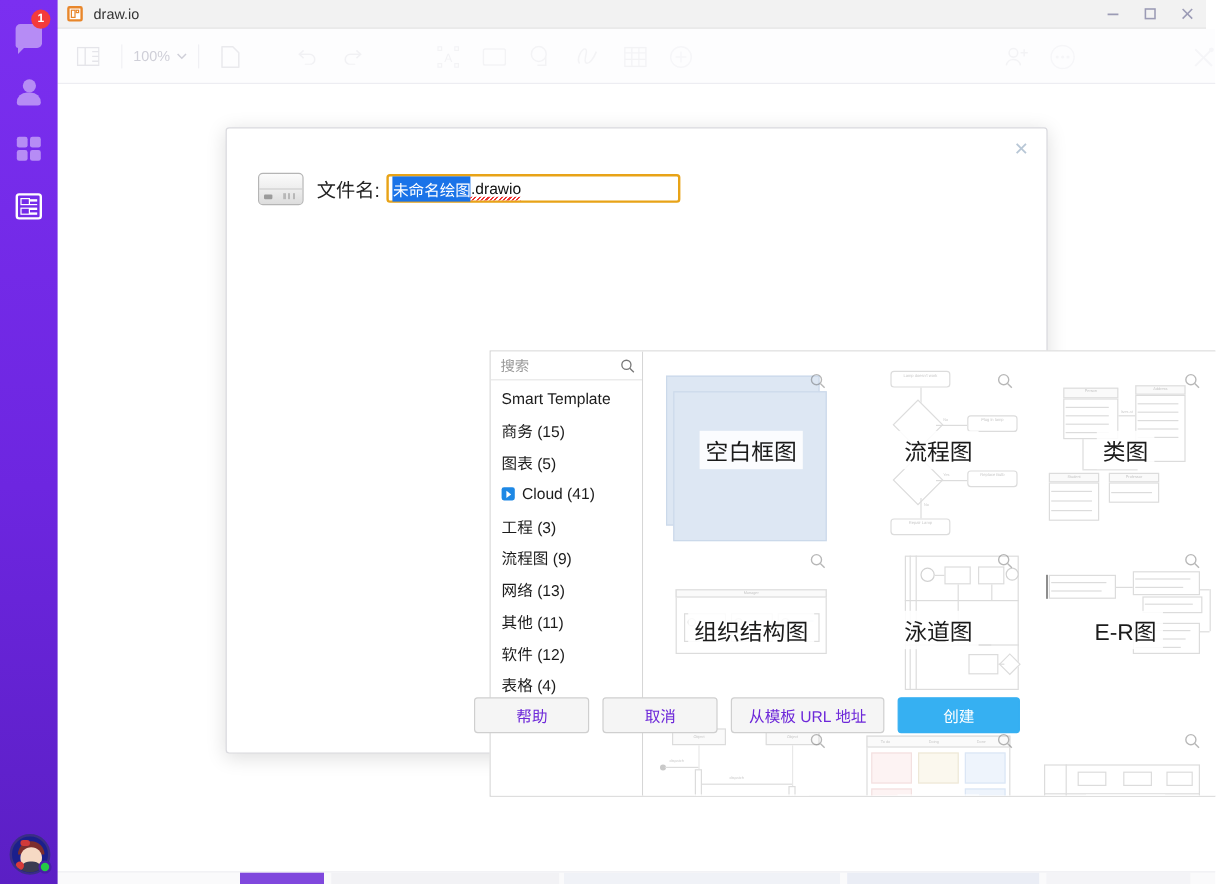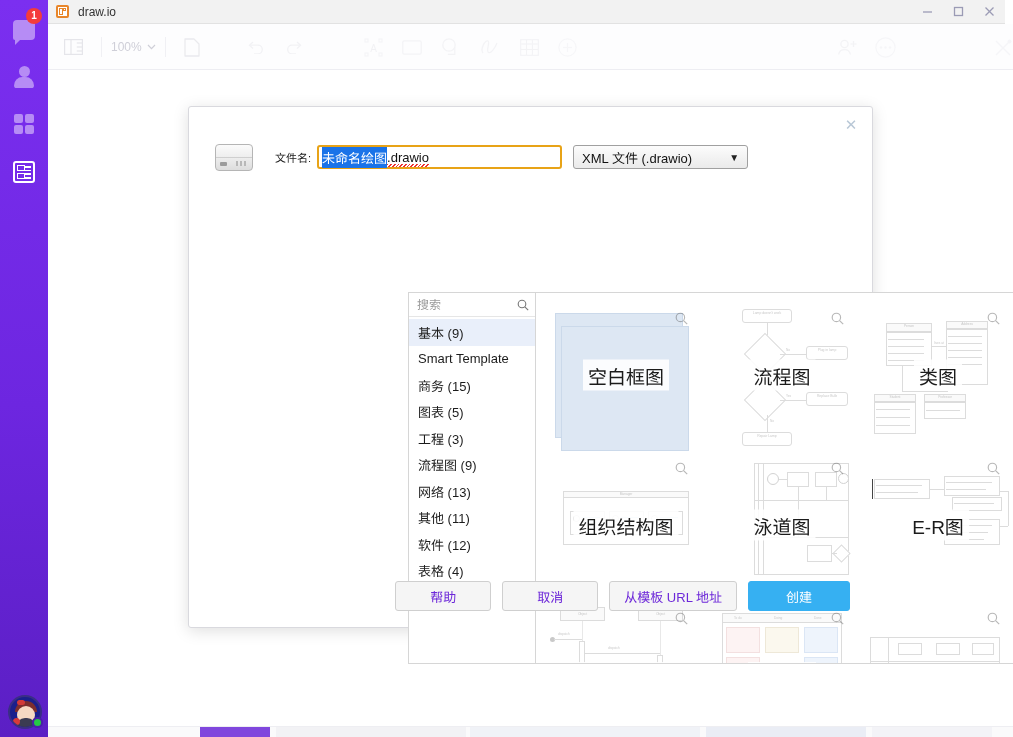--- a/index.html
+++ b/index.html
@@ -90,21 +90,21 @@
   .modal-close{position:absolute;right:12px;top:9px;width:18px;height:18px;color:#b8c7d6;
                font-size:15px;line-height:18px;text-align:center;cursor:pointer;}
   .fnrow{position:absolute;left:26px;top:33px;right:22px;height:34px;display:flex;align-items:center;}
   .disk{width:38px;height:27px;border:1px solid #b5b5b5;border-radius:4px;
         background:linear-gradient(180deg,#fbfbfb 0%,#ededed 52%,#dddddd 100%);
         position:relative;box-sizing:border-box;flex:none;}
   .disk:before{content:"";position:absolute;left:0;top:12px;width:100%;height:1px;background:#cfcfcf;}
   .disk-led{position:absolute;left:4px;bottom:4px;width:7px;height:4px;background:#9b9b9b;border-radius:1px;}
   .disk-slots{position:absolute;right:4px;bottom:4px;width:12px;height:5px;
               background:repeating-linear-gradient(90deg,#b8b8b8 0 2px,transparent 2px 4px);}
-  .fnlabel{font-size:11px;color:#222;margin-left:22px;white-space:nowrap;}
+  .fnlabel{font-size:16px;color:#222;margin-left:11px;white-space:nowrap;}
   .fninput{margin-left:6px;width:245px;height:24px;border:2px solid #e8a317;border-radius:3px;
            background:#fff;display:flex;align-items:center;padding:0 3px;box-sizing:border-box;
            font-size:13px;color:#111;}
   .sel-text{background:#1a73e8;color:#fff;padding:1px 0;}
   .ext-text{position:relative;}
   .ext-text:after{content:"";position:absolute;left:0;right:0;bottom:-2px;height:3px;
     background-image:repeating-linear-gradient(135deg,#e33 0 1.3px,transparent 1.3px 2.6px);}
   .ftype{margin-left:11px;width:175px;height:24px;border:1px solid #a0a0a0;border-radius:3px;
          background:linear-gradient(180deg,#fcfcfc,#eaeaea);
          display:flex;align-items:center;padding:0 8px;box-sizing:border-box;
@@ -356,48 +356,45 @@
     <div class="fnrow">
       <div class="disk">
         <span class="disk-led"></span>
           <span class="disk-slots"></span>
       </div>
       <div class="fnlabel">文件名:</div>
       <div class="fninput">
         <span class="sel-text">未命名绘图</span>
           <span class="ext-text">.drawio</span>
       </div>
-      <div class="ftype">
-        <span>XML 文件 (.drawio)</span>
-        <span class="chev">▼</span>
-      </div>
     </div>
 
     <div class="picker">
 
       <div class="catcol">
         <div class="searchbox">
           <input placeholder="搜索" style="">
           <svg width="12" height="12" viewBox="0 0 12 12" style="margin-left:auto">
               <circle cx="5" cy="5" r="3.8" fill="none" stroke="#777" stroke-width="1.1"></circle>
               <line x1="7.8" y1="7.8" x2="11.2" y2="11.2" stroke="#777" stroke-width="1.1"></line>
             </svg>
         </div>
         <div class="catlist" id="catlist">
-            <div class="catitem active">
-              <span>基本 (9)</span>
-            </div>
             <div class="catitem">
               <span>Smart Template</span>
             </div>
             <div class="catitem">
               <span>商务 (15)</span>
             </div>
             <div class="catitem">
               <span>图表 (5)</span>
+            </div>
+            <div class="catitem">
+              <span class="cloud-ic"></span>
+              <span>Cloud (41)</span>
             </div>
             <div class="catitem">
               <span>工程 (3)</span>
             </div>
             <div class="catitem">
               <span>流程图 (9)</span>
             </div>
             <div class="catitem">
               <span>网络 (13)</span>
             </div>

